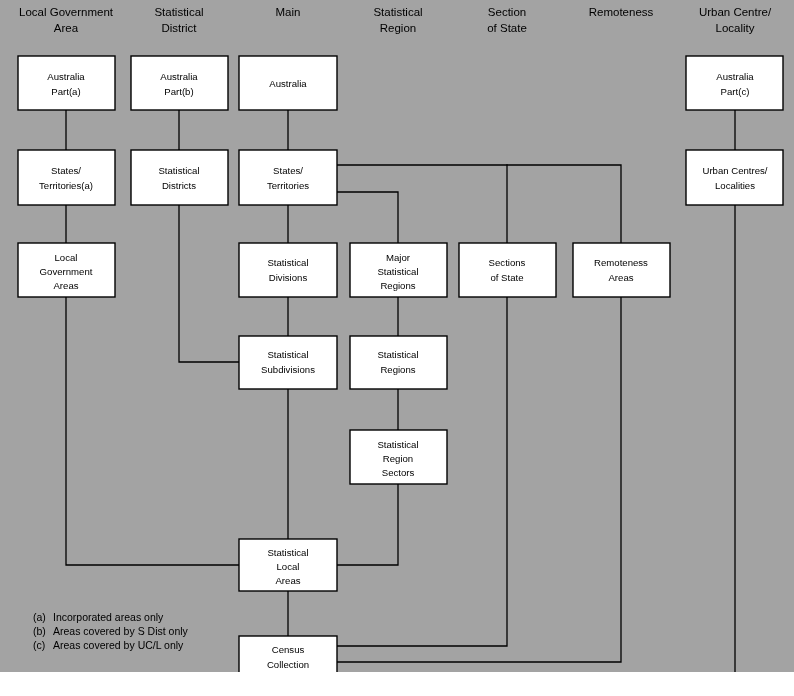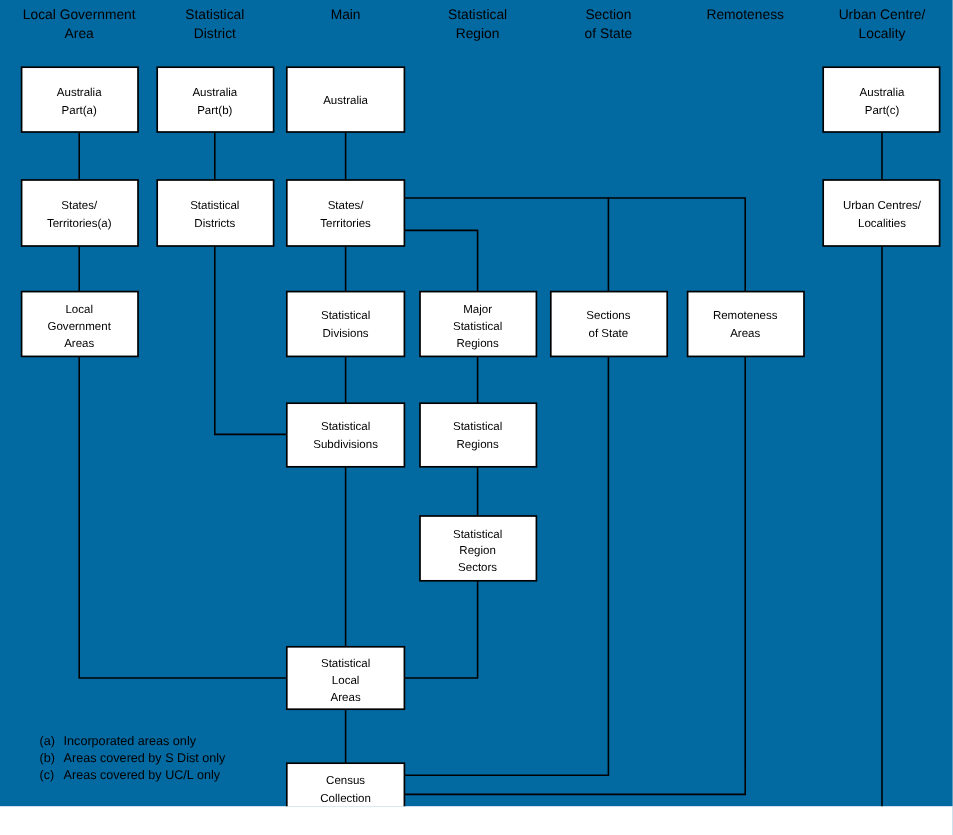--- a/index.html
+++ b/index.html
@@ -8,21 +8,21 @@
     background: #ffffff;
   }
   body {
     font-family: "Liberation Sans", sans-serif;
     color: #000000;
   }
   #diagram-root {
     position: relative;
     width: 794px;
     height: 672px;
-    background: #0369a1;
+    background: #a3a3a3;
     overflow: hidden;
   }
   svg#flow {
     position: absolute;
     left: 0;
     top: 0;
     width: 794px;
     height: 696px;
   }
   .colhead {

